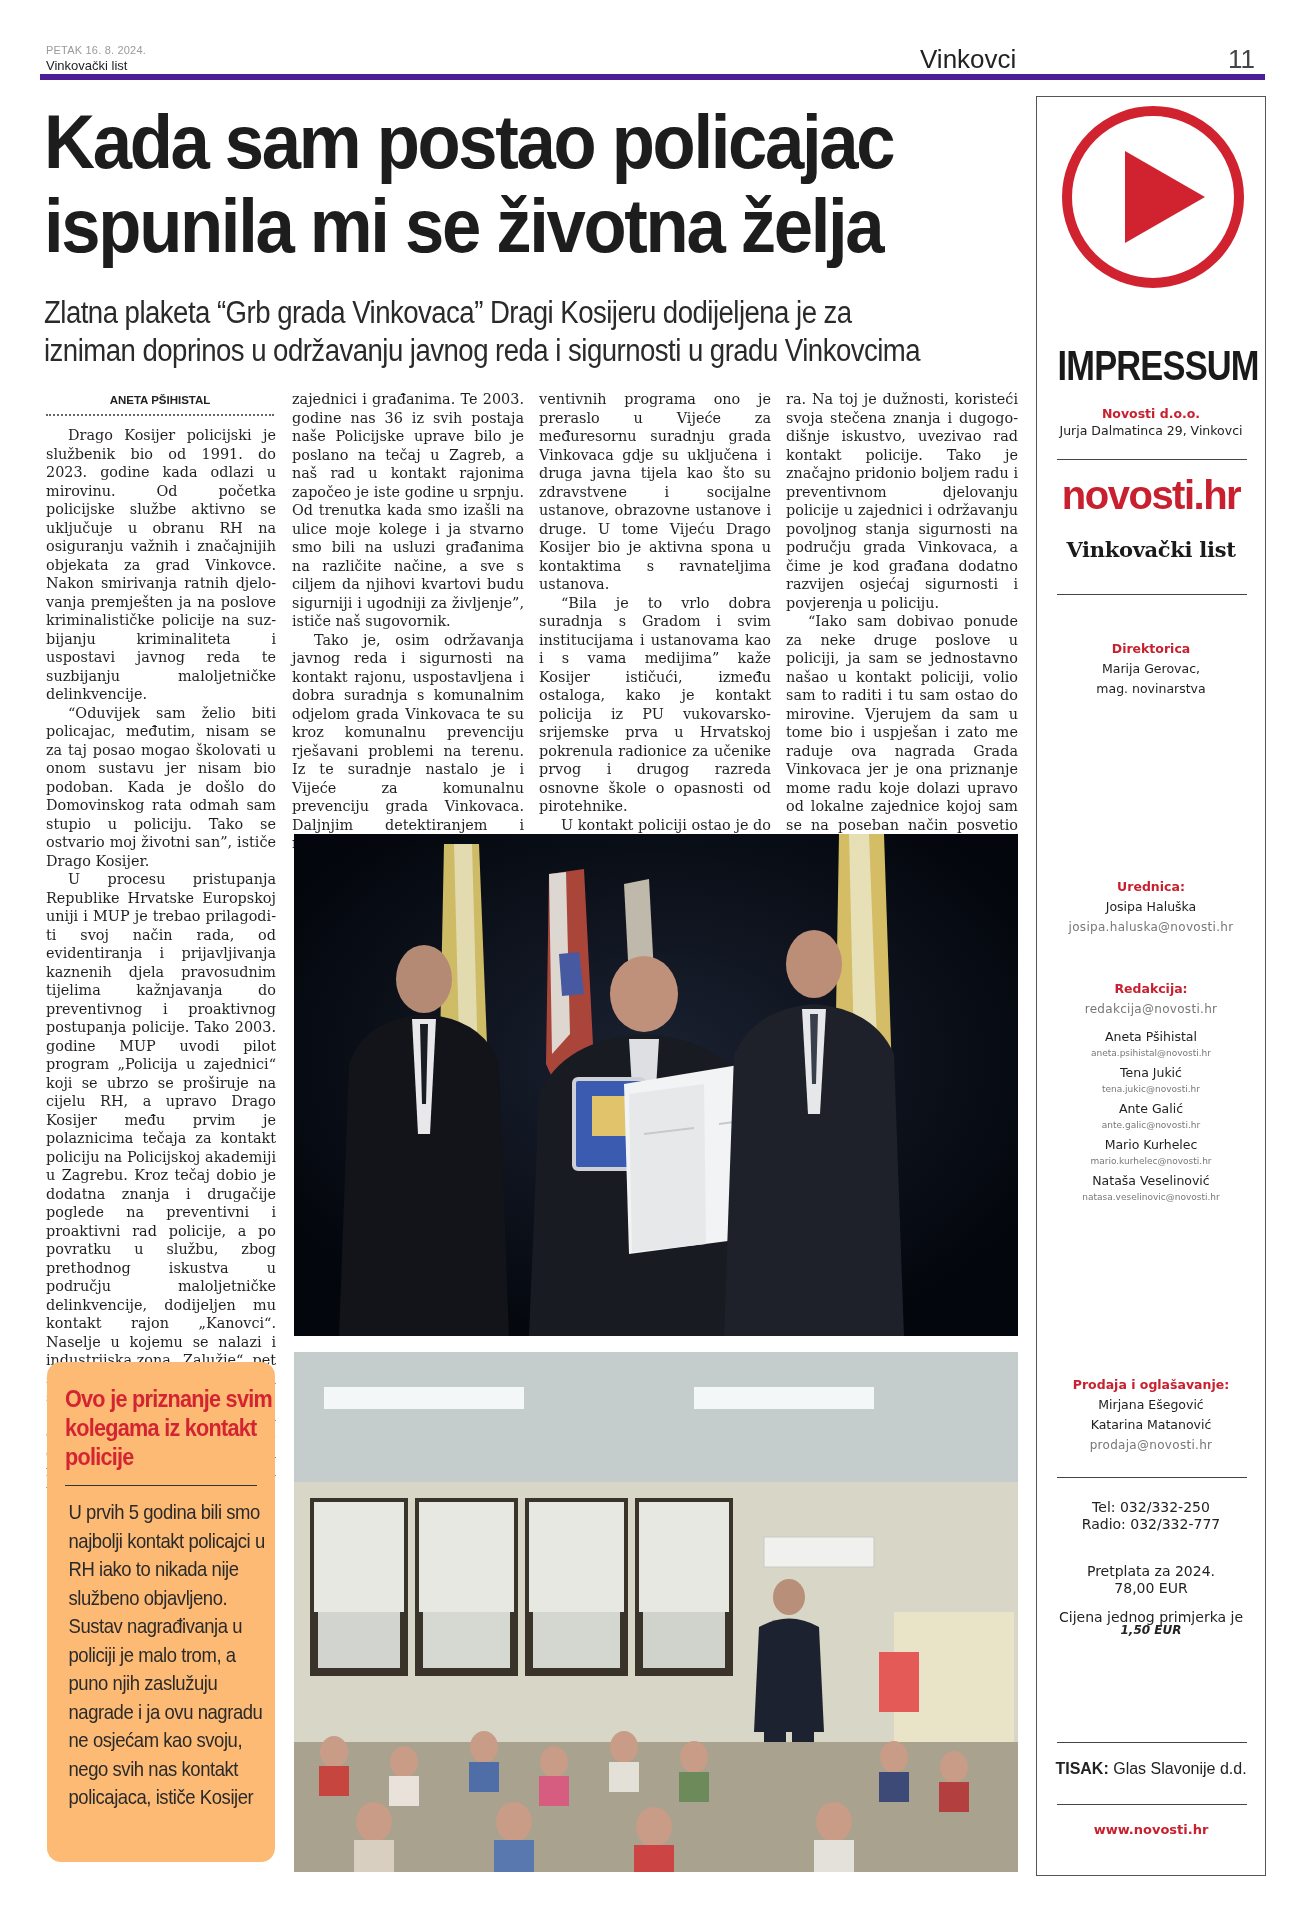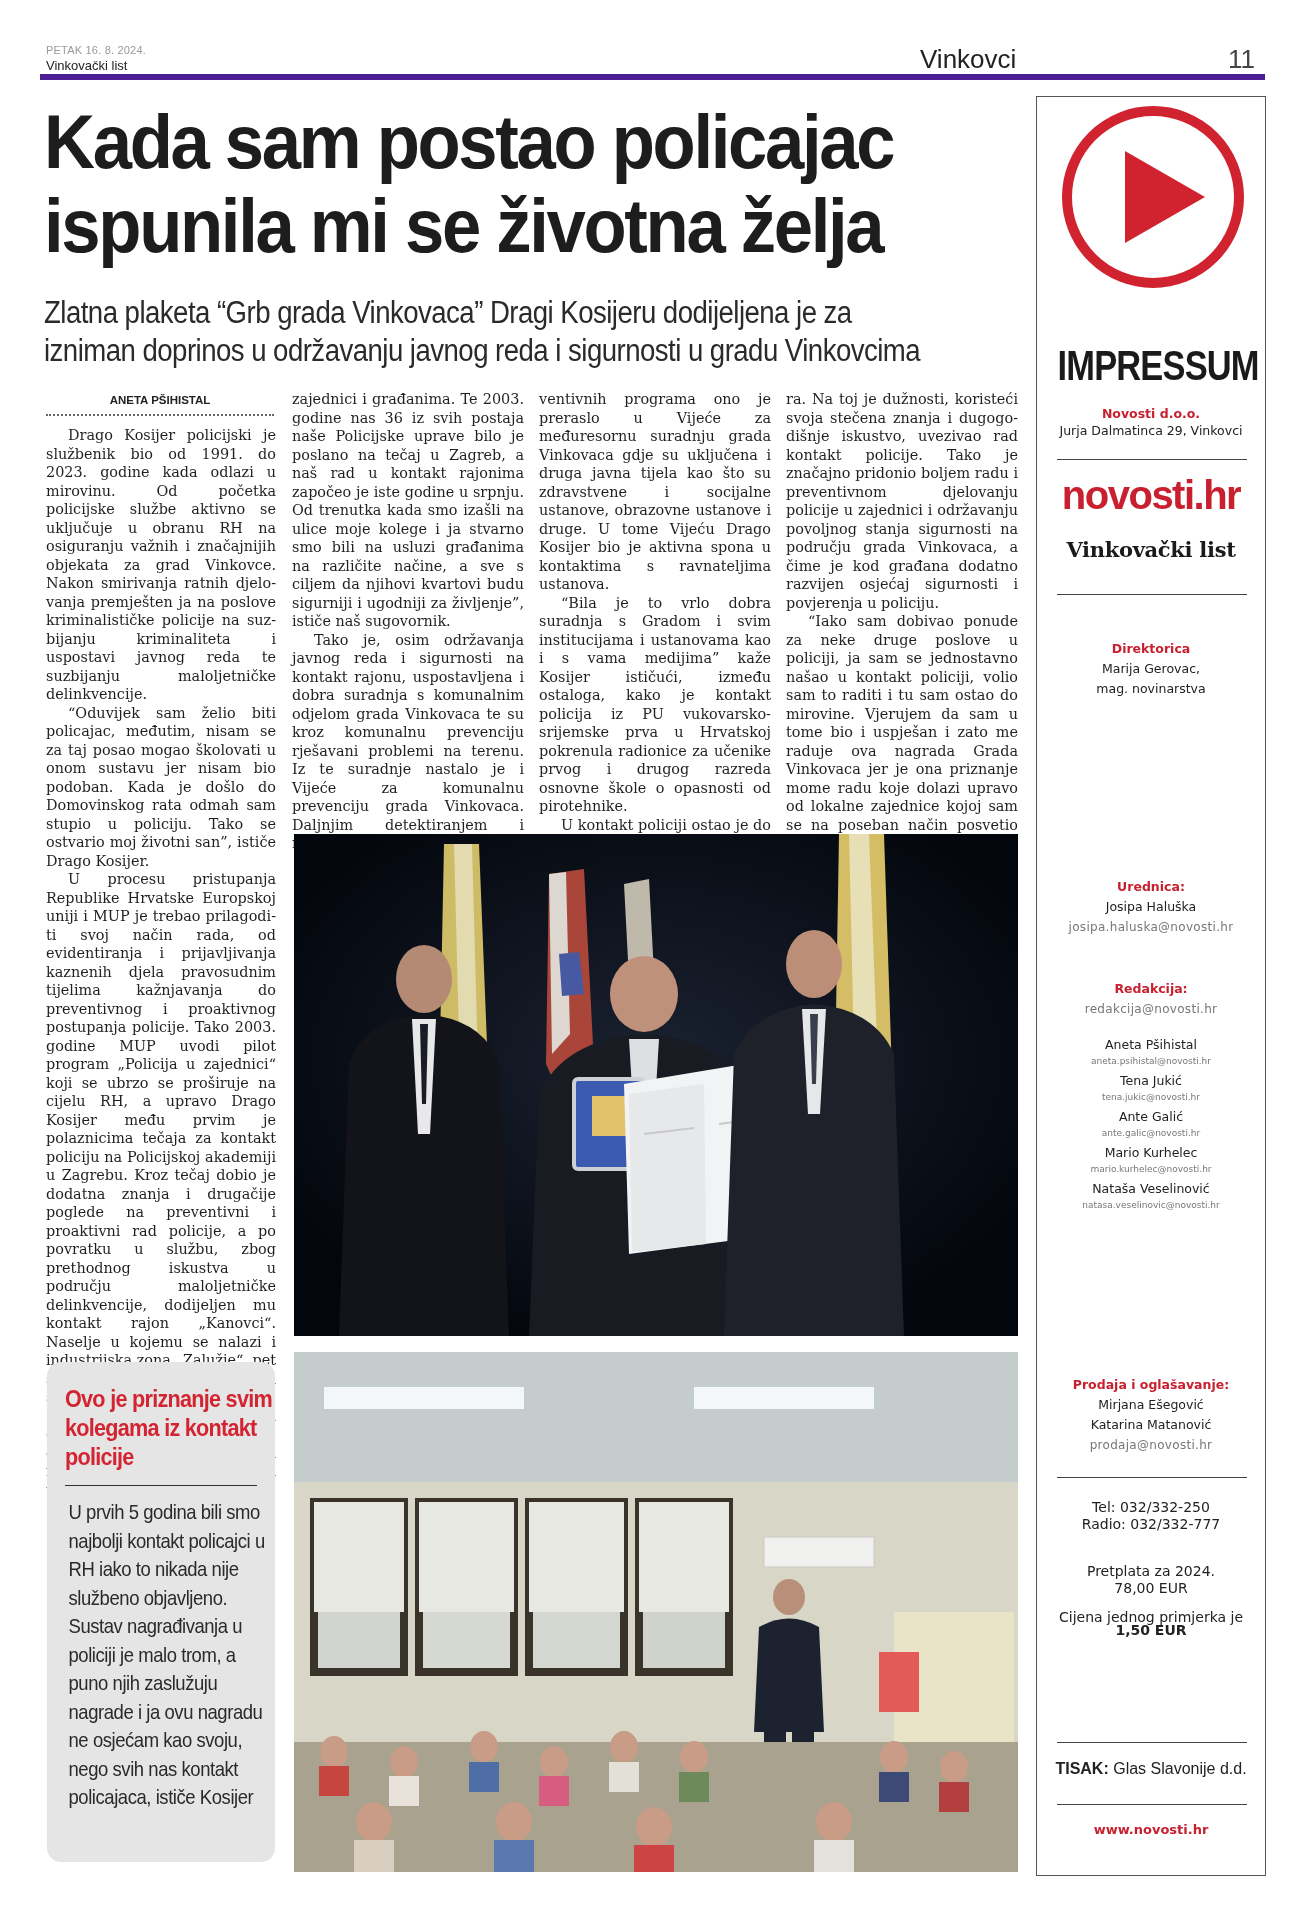--- a/index.html
+++ b/index.html
@@ -27,42 +27,42 @@
   .col2 { left: 292px; top: 390px; width: 232px; }
   .col3 { left: 539px; top: 390px; width: 232px; }
   .col4 { left: 786px; top: 390px; width: 232px; }
 
   
   .photo { position: absolute; overflow: hidden; }
   .photo1 { left: 294px; top: 834px; width: 724px; height: 502px; background: #05080f; }
   .photo2 { left: 294px; top: 1352px; width: 724px; height: 520px; background: #b7c2c0; }
 
   
-  .quote-box { position: absolute; left: 47px; top: 1362px; width: 228px; height: 500px; background: #e5e5e5; border-radius: 14px; padding: 22px 0 0 18px; }
+  .quote-box { position: absolute; left: 47px; top: 1362px; width: 228px; height: 500px; background: #fdba74; border-radius: 14px; padding: 22px 0 0 18px; }
   .quote-title { font-family: "Liberation Sans", sans-serif; font-weight: 700; font-size: 24px; line-height: 29px; color: #d42432; letter-spacing: -0.8px; transform: scaleX(0.9); transform-origin: left top; width: 230px; }
   .quote-rule { margin-top: 14px; border-top: 1.5px solid #333; width: 192px; }
   .quote-text { margin-top: 12px; font-family: "Liberation Sans", sans-serif; font-size: 21px; line-height: 28.5px; color: #2a2a2a; letter-spacing: -0.5px; transform: scaleX(0.88); transform-origin: left top; width: 230px; padding-left: 4px; }
 
   
   .impressum { position: absolute; left: 1036px; top: 96px; width: 230px; height: 1780px; border: 1.5px solid #555; text-align: center; font-family: "DejaVu Sans", sans-serif; color: #222; }
   .play-icon { position: absolute; left: 22px; top: 6px; width: 188px; height: 188px; }
   .imp-title { position: absolute; left: 0; top: 245px; width: 100%; font-family: "Liberation Sans", sans-serif; font-weight: 700; font-size: 42px; color: #1a1a1a; letter-spacing: -1px; transform: scaleX(0.82); transform-origin: center top; }
   .imp-company { position: absolute; top: 309px; left: 0; width: 100%; font-weight: 700; font-size: 12.5px; color: #c8202f; }
   .imp-address { position: absolute; top: 326px; left: 0; width: 100%; font-size: 12.5px; color: #222; }
   .imp-rule { position: absolute; left: 20px; width: 190px; border-top: 1.4px solid #444; }
   .logo-novosti { position: absolute; top: 376px; left: 0; width: 100%; font-family: "Liberation Sans", sans-serif; font-weight: 700; font-size: 40px; color: #c8202f; letter-spacing: -1.5px; }
   .logo-vl { position: absolute; top: 440px; left: 0; width: 100%; font-family: "DejaVu Serif", serif; font-weight: 700; font-size: 21px; color: #1a1a1a; letter-spacing: -0.3px; }
   .imp-sec { position: absolute; left: 0; width: 100%; }
   .imp-label { font-weight: 700; font-size: 12.5px; color: #c8202f; line-height: 20px; }
   .imp-name { font-size: 12.5px; color: #222; line-height: 20px; }
   .imp-email { font-size: 12px; color: #777; line-height: 20px; letter-spacing: 0.3px; }
   .imp-email-sm { font-size: 9px; color: #777; line-height: 12px; margin-bottom: 4px; }
   .imp-small { font-size: 14px; color: #222; line-height: 17px; }
   .imp-price-note { font-size: 14px; color: #222; line-height: 13px; }
-  .imp-price-bold { font-size: 14px; font-weight: 700; color: #222; line-height: 13px; }
+  .imp-price-bold { font-size: 12px; font-weight: 700; color: #222; line-height: 13px; font-style: italic; }
   .imp-tisak { position: absolute; top: 1663px; left: 0; width: 100%; font-family: "Liberation Sans", sans-serif; font-size: 16px; color: #222; }
   .imp-tisak b { font-weight: 700; }
   .imp-web { position: absolute; top: 1725px; left: 0; width: 100%; font-weight: 700; font-size: 13px; color: #c8202f; }
 </style>
 </head>
 <body>
 
 <div class="page-header">
   <div class="hdr-date">PETAK 16. 8. 2024.</div>
   <div class="hdr-paper">Vinkovački list</div>
@@ -250,21 +250,21 @@
 
 
   <div class="imp-sec" style="top:780px">
     <div class="imp-label">Urednica:</div>
     <div class="imp-name">Josipa Haluška</div>
     <div class="imp-email">josipa.haluska@novosti.hr</div>
   </div>
 
   <div class="imp-sec" style="top:882px">
     <div class="imp-label">Redakcija:</div>
-    <div class="imp-email" style="margin-bottom:16px">redakcija@novosti.hr</div>
+    <div class="imp-email" style="margin-bottom:8px">redakcija@novosti.hr</div>
     <div class="imp-name">Aneta Pšihistal</div>
     <div class="imp-email-sm">aneta.psihistal@novosti.hr</div>
     <div class="imp-name">Tena Jukić</div>
     <div class="imp-email-sm">tena.jukic@novosti.hr</div>
     <div class="imp-name">Ante Galić</div>
     <div class="imp-email-sm">ante.galic@novosti.hr</div>
     <div class="imp-name">Mario Kurhelec</div>
     <div class="imp-email-sm">mario.kurhelec@novosti.hr</div>
     <div class="imp-name">Nataša Veselinović</div>
     <div class="imp-email-sm">natasa.veselinovic@novosti.hr</div>

